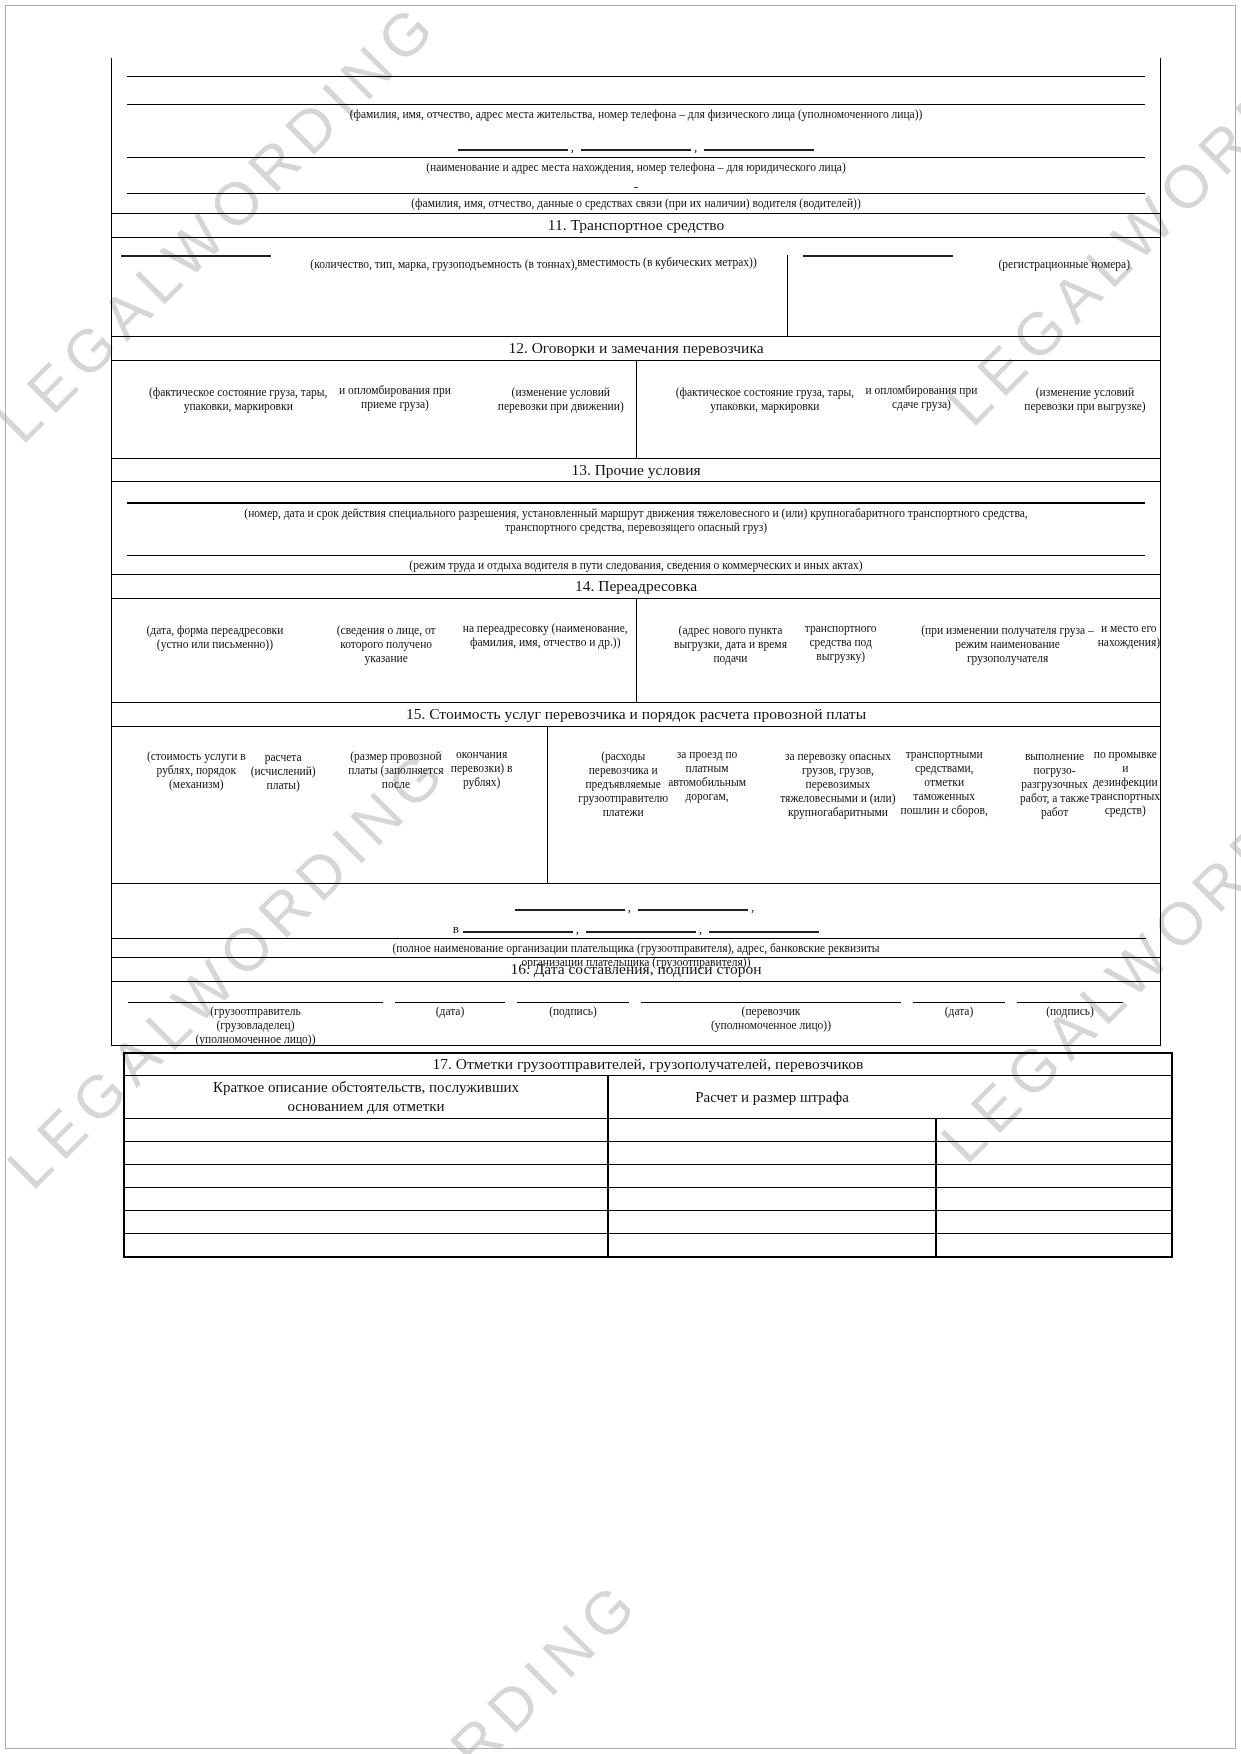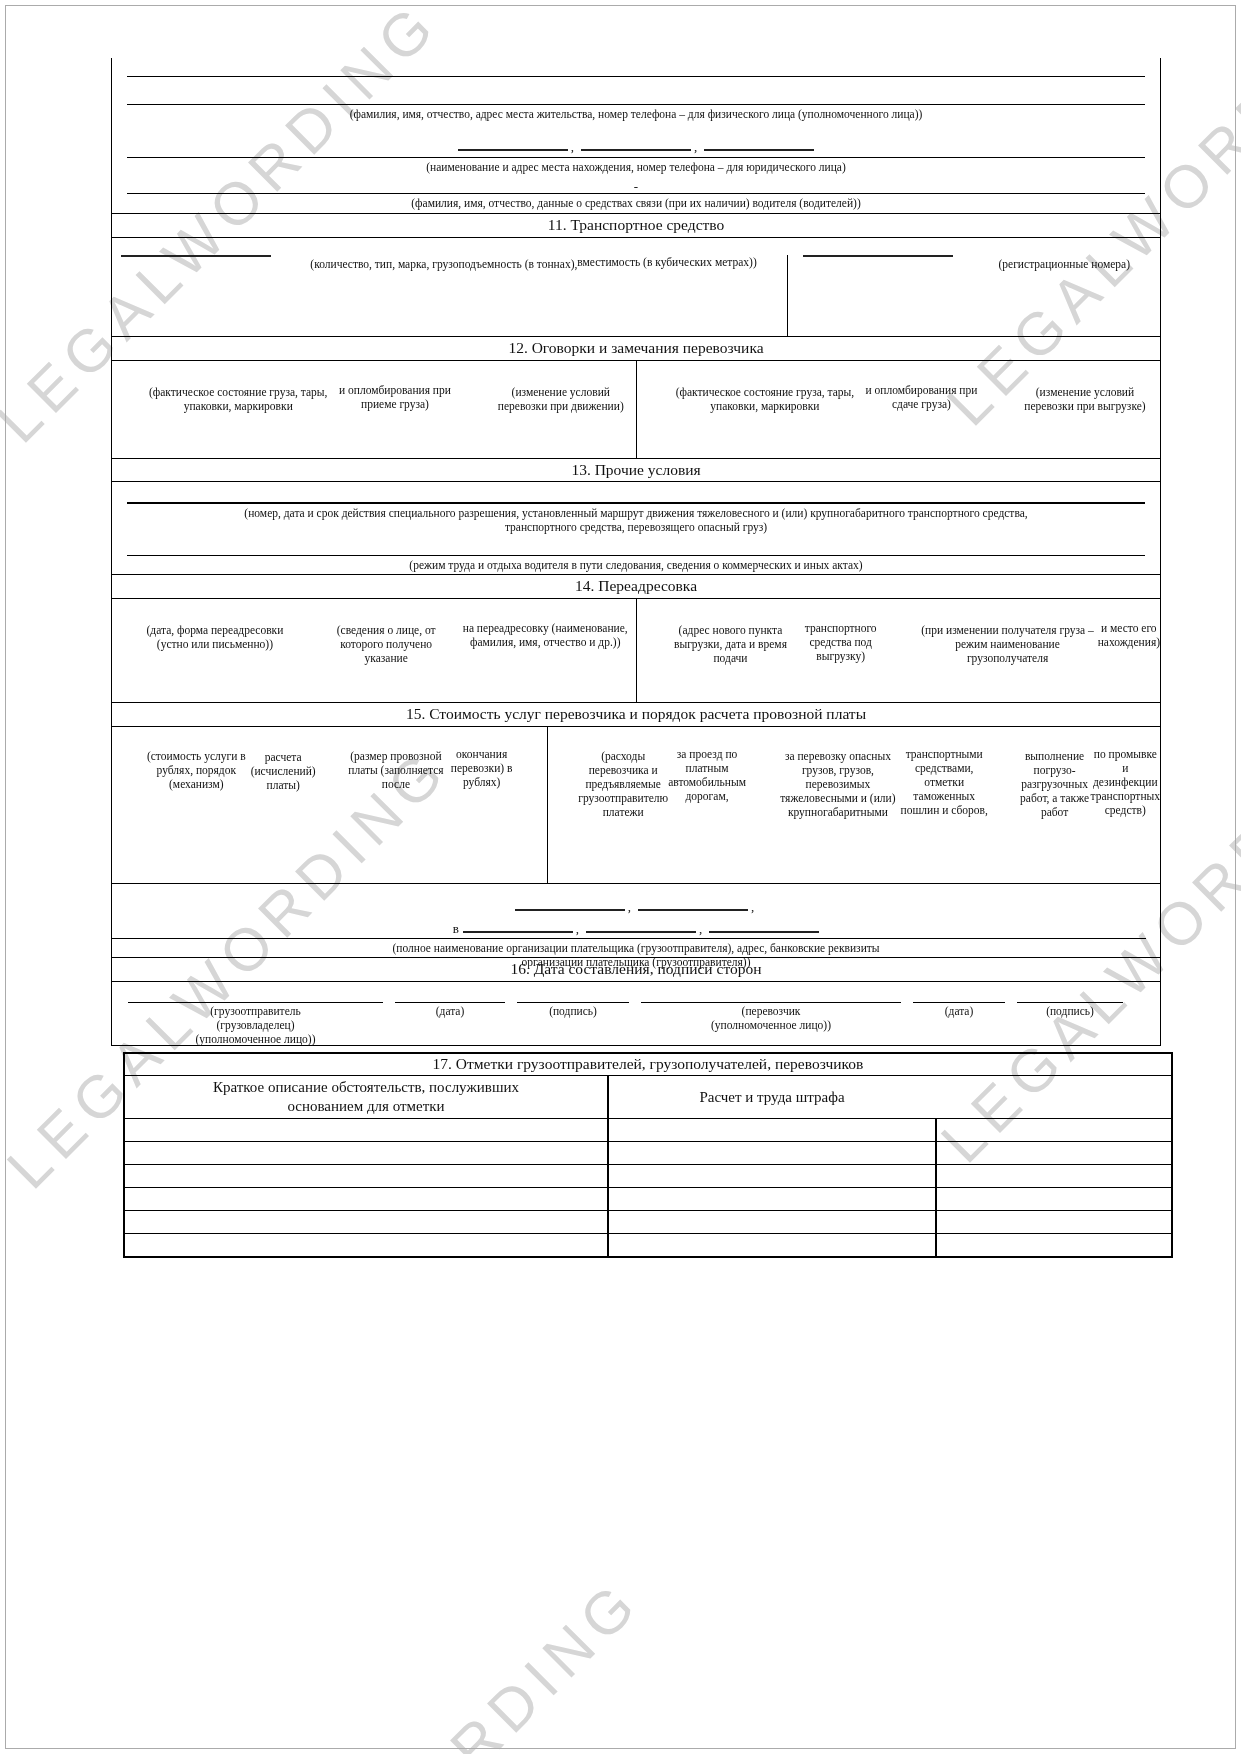--- a/index.html
+++ b/index.html
@@ -237,21 +237,21 @@
   </div>
 
   <div class="table17">
     <div class="t17-title">17. Отметки грузоотправителей, грузополучателей, перевозчиков</div>
     <div class="t17-head">
       <div class="t17-cell c1">
         <span>Краткое описание обстоятельств, послуживших</span>
         <span>основанием для отметки</span>
       </div>
       <div class="t17-cell c2">
-        <span>Расчет и труда штрафа</span>
+        <span>Расчет и размер штрафа</span>
       </div>
     </div>
     <div>
         <div class="t17-row">
           <div class="t17-cell c1"></div>
           <div class="t17-cell c2"></div>
           <div class="t17-cell c3"></div>
         </div>
         <div class="t17-row">
           <div class="t17-cell c1"></div>

